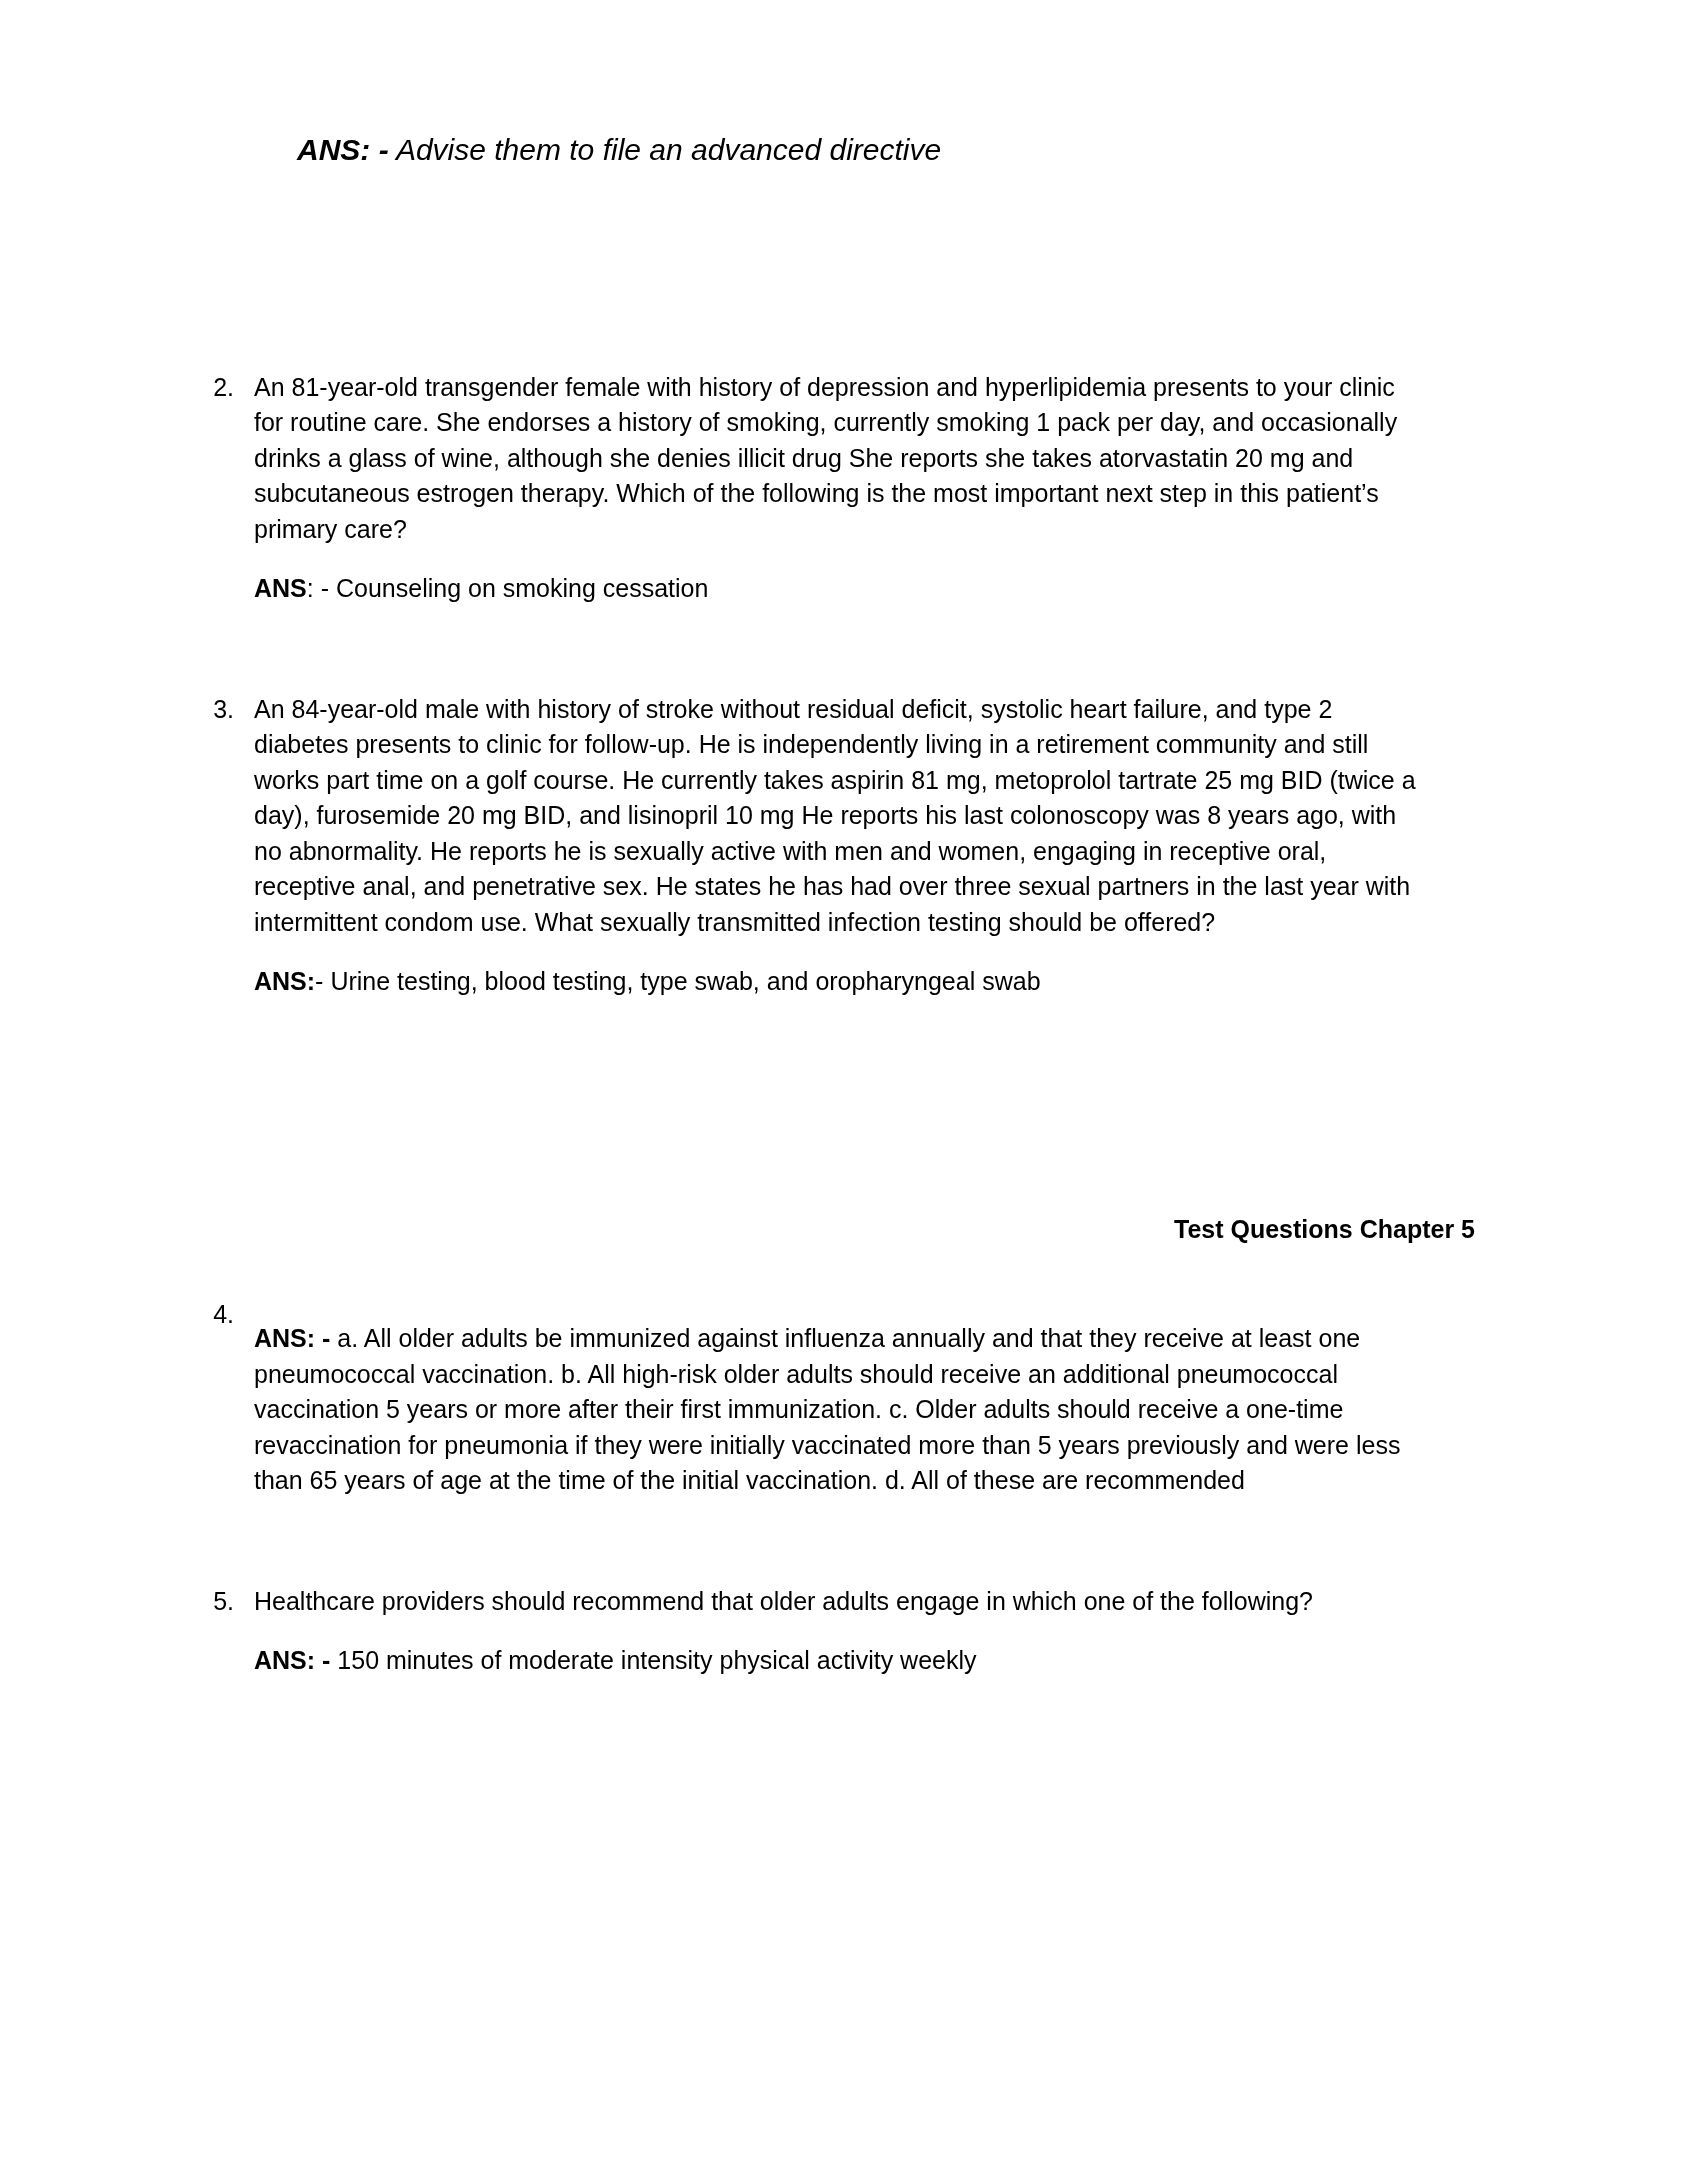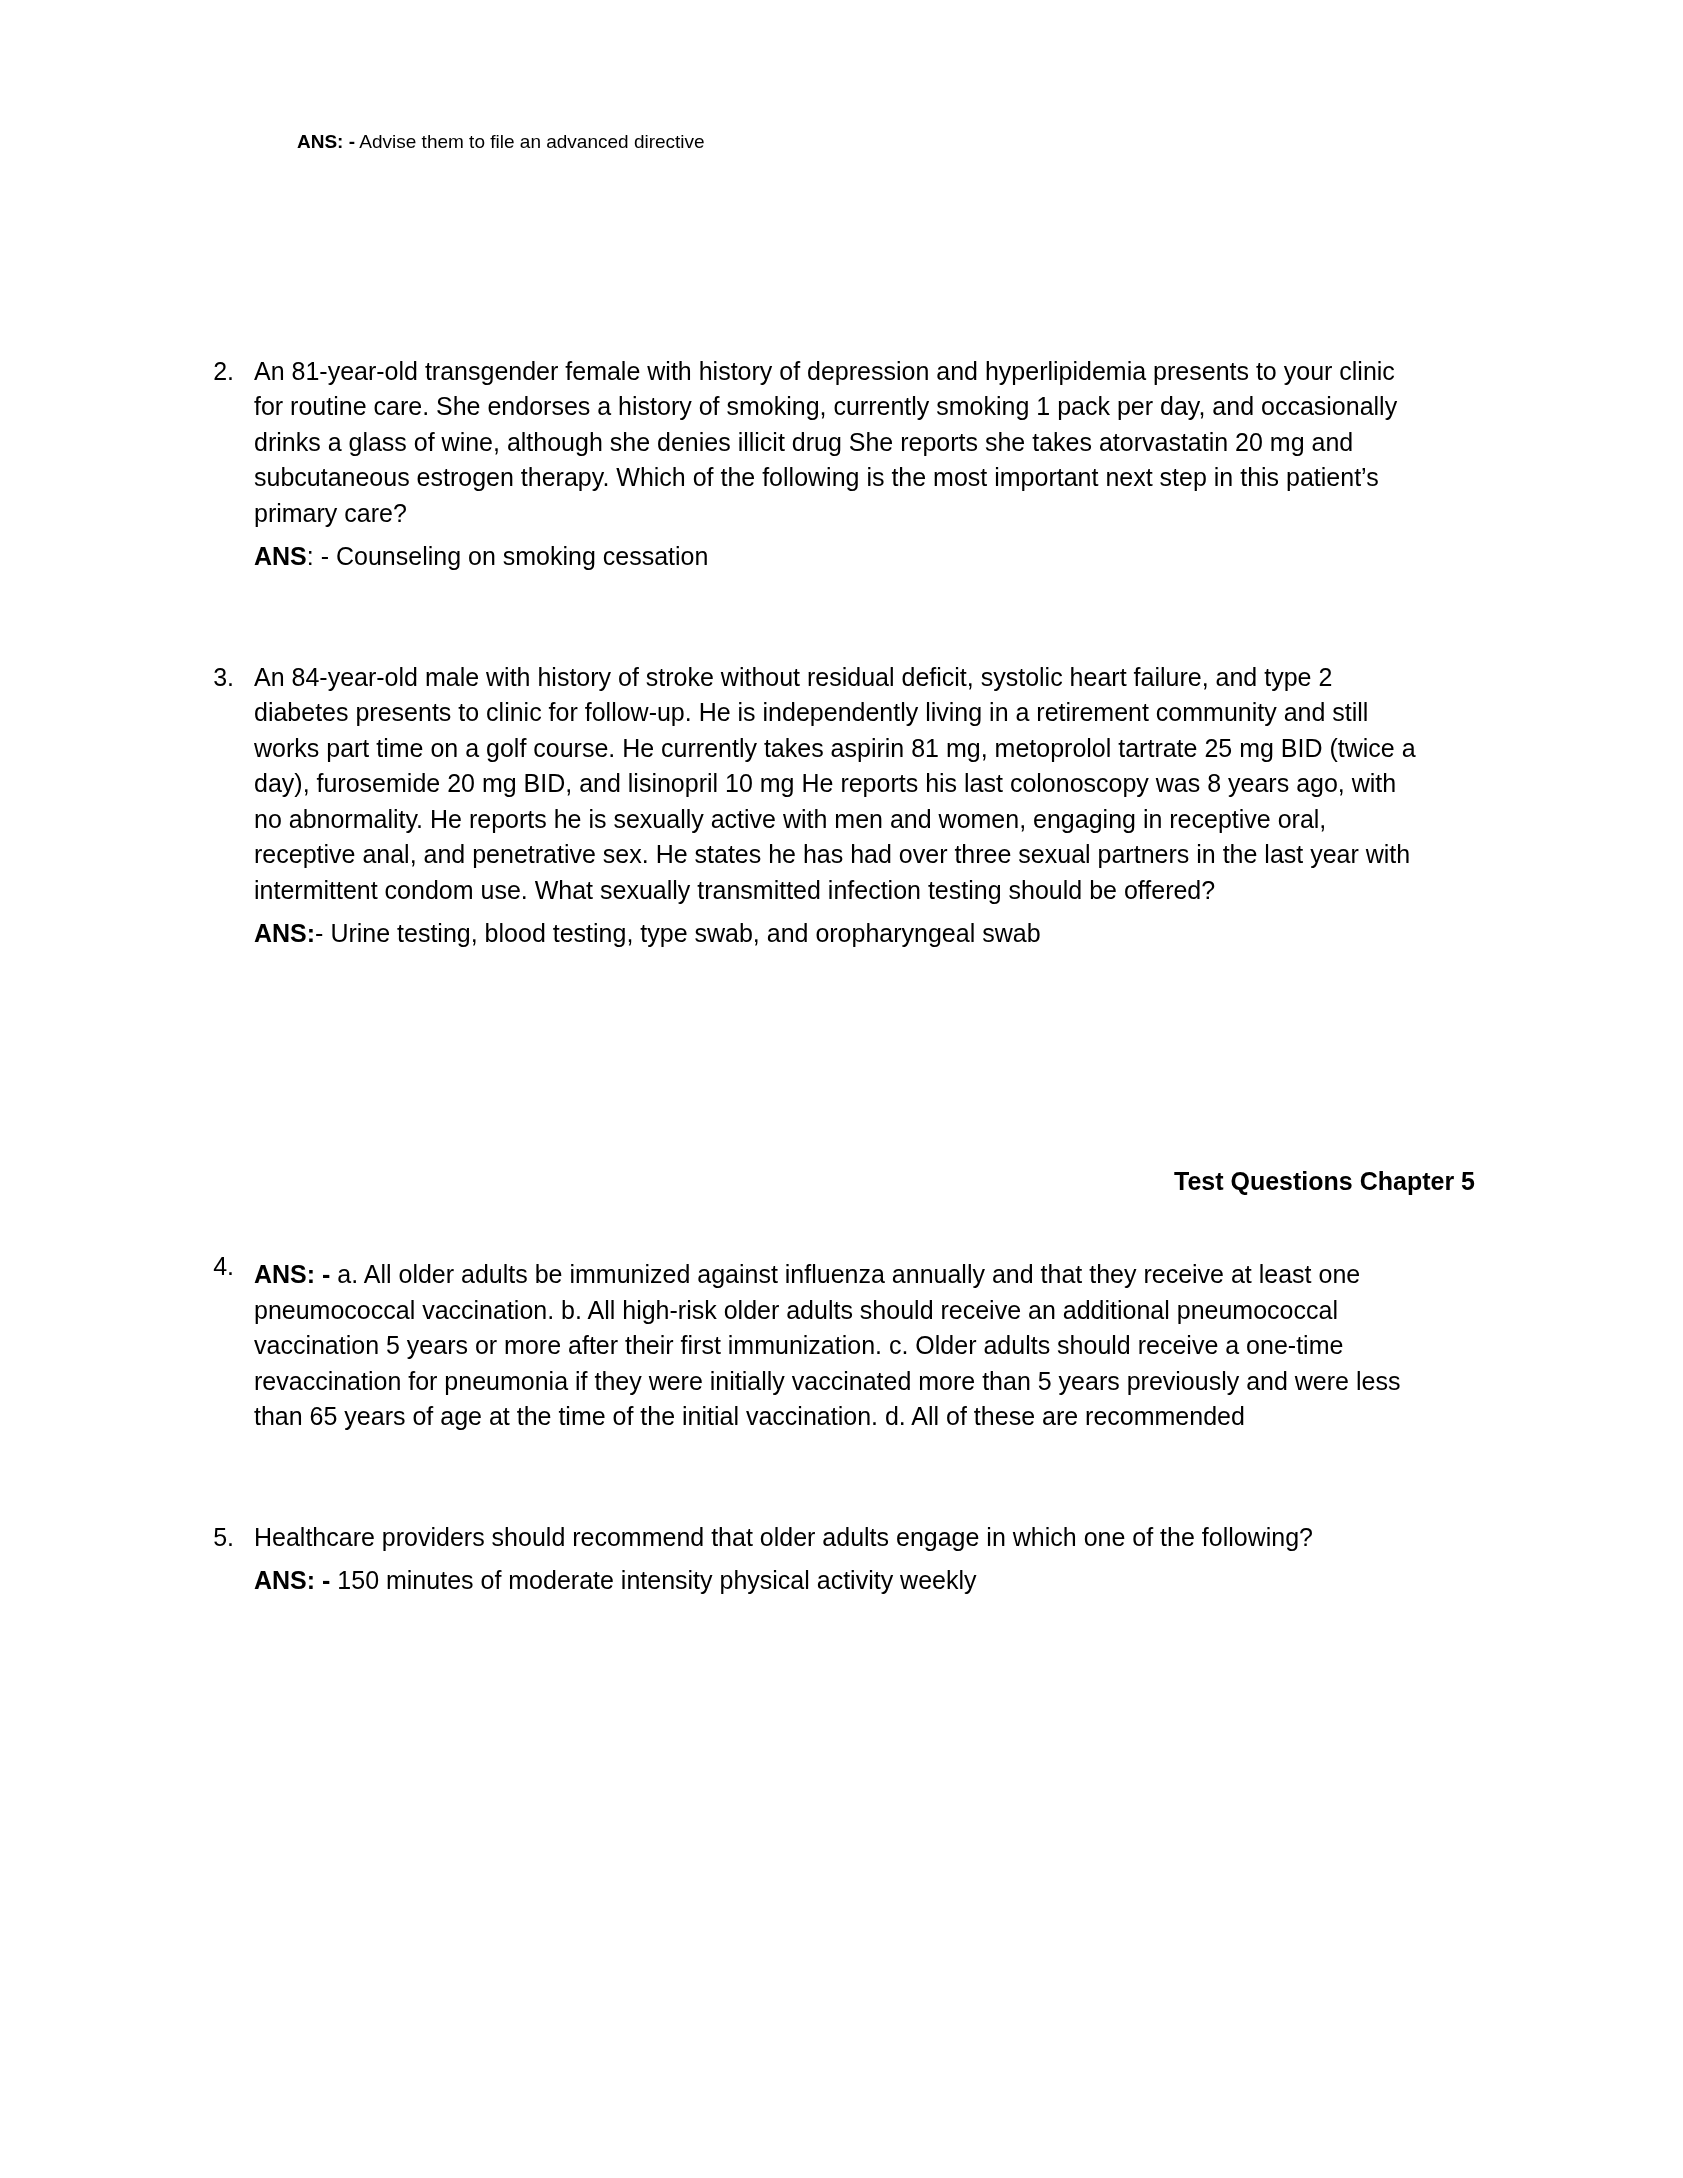--- a/index.html
+++ b/index.html
@@ -23,22 +23,23 @@
     overflow: hidden;
   }
   .doc-body {
     font-size: 25px;
     line-height: 1.42;
   }
 
   
   .ans-standalone {
     margin: 0 0 0 94px;
-    font-size: 19px;
+    font-size: 30px;
     line-height: 1.42;
+    font-style: italic;
   }
   .ans-label {
     font-weight: bold;
   }
 
   .gap-xl { height: 127px; }
   .gap-lg { height: 85px; }
   .gap-xxl { height: 198px; }
   .gap-md { height: 50px; }
 
@@ -57,21 +58,21 @@
     font-size: 25px;
     line-height: 1.42;
   }
   .qtext {
     flex: 1;
     font-size: 25px;
     line-height: 1.42;
     max-width: 1163px;
   }
   .qtext .ans-block {
-    margin-top: 8px;
+    margin-top: 24px;
   }
 
   .section-heading {
     font-weight: bold;
     font-size: 25px;
     line-height: 1.42;
     margin: 0 0 0 -50px;
     text-align: right;
   }
 

